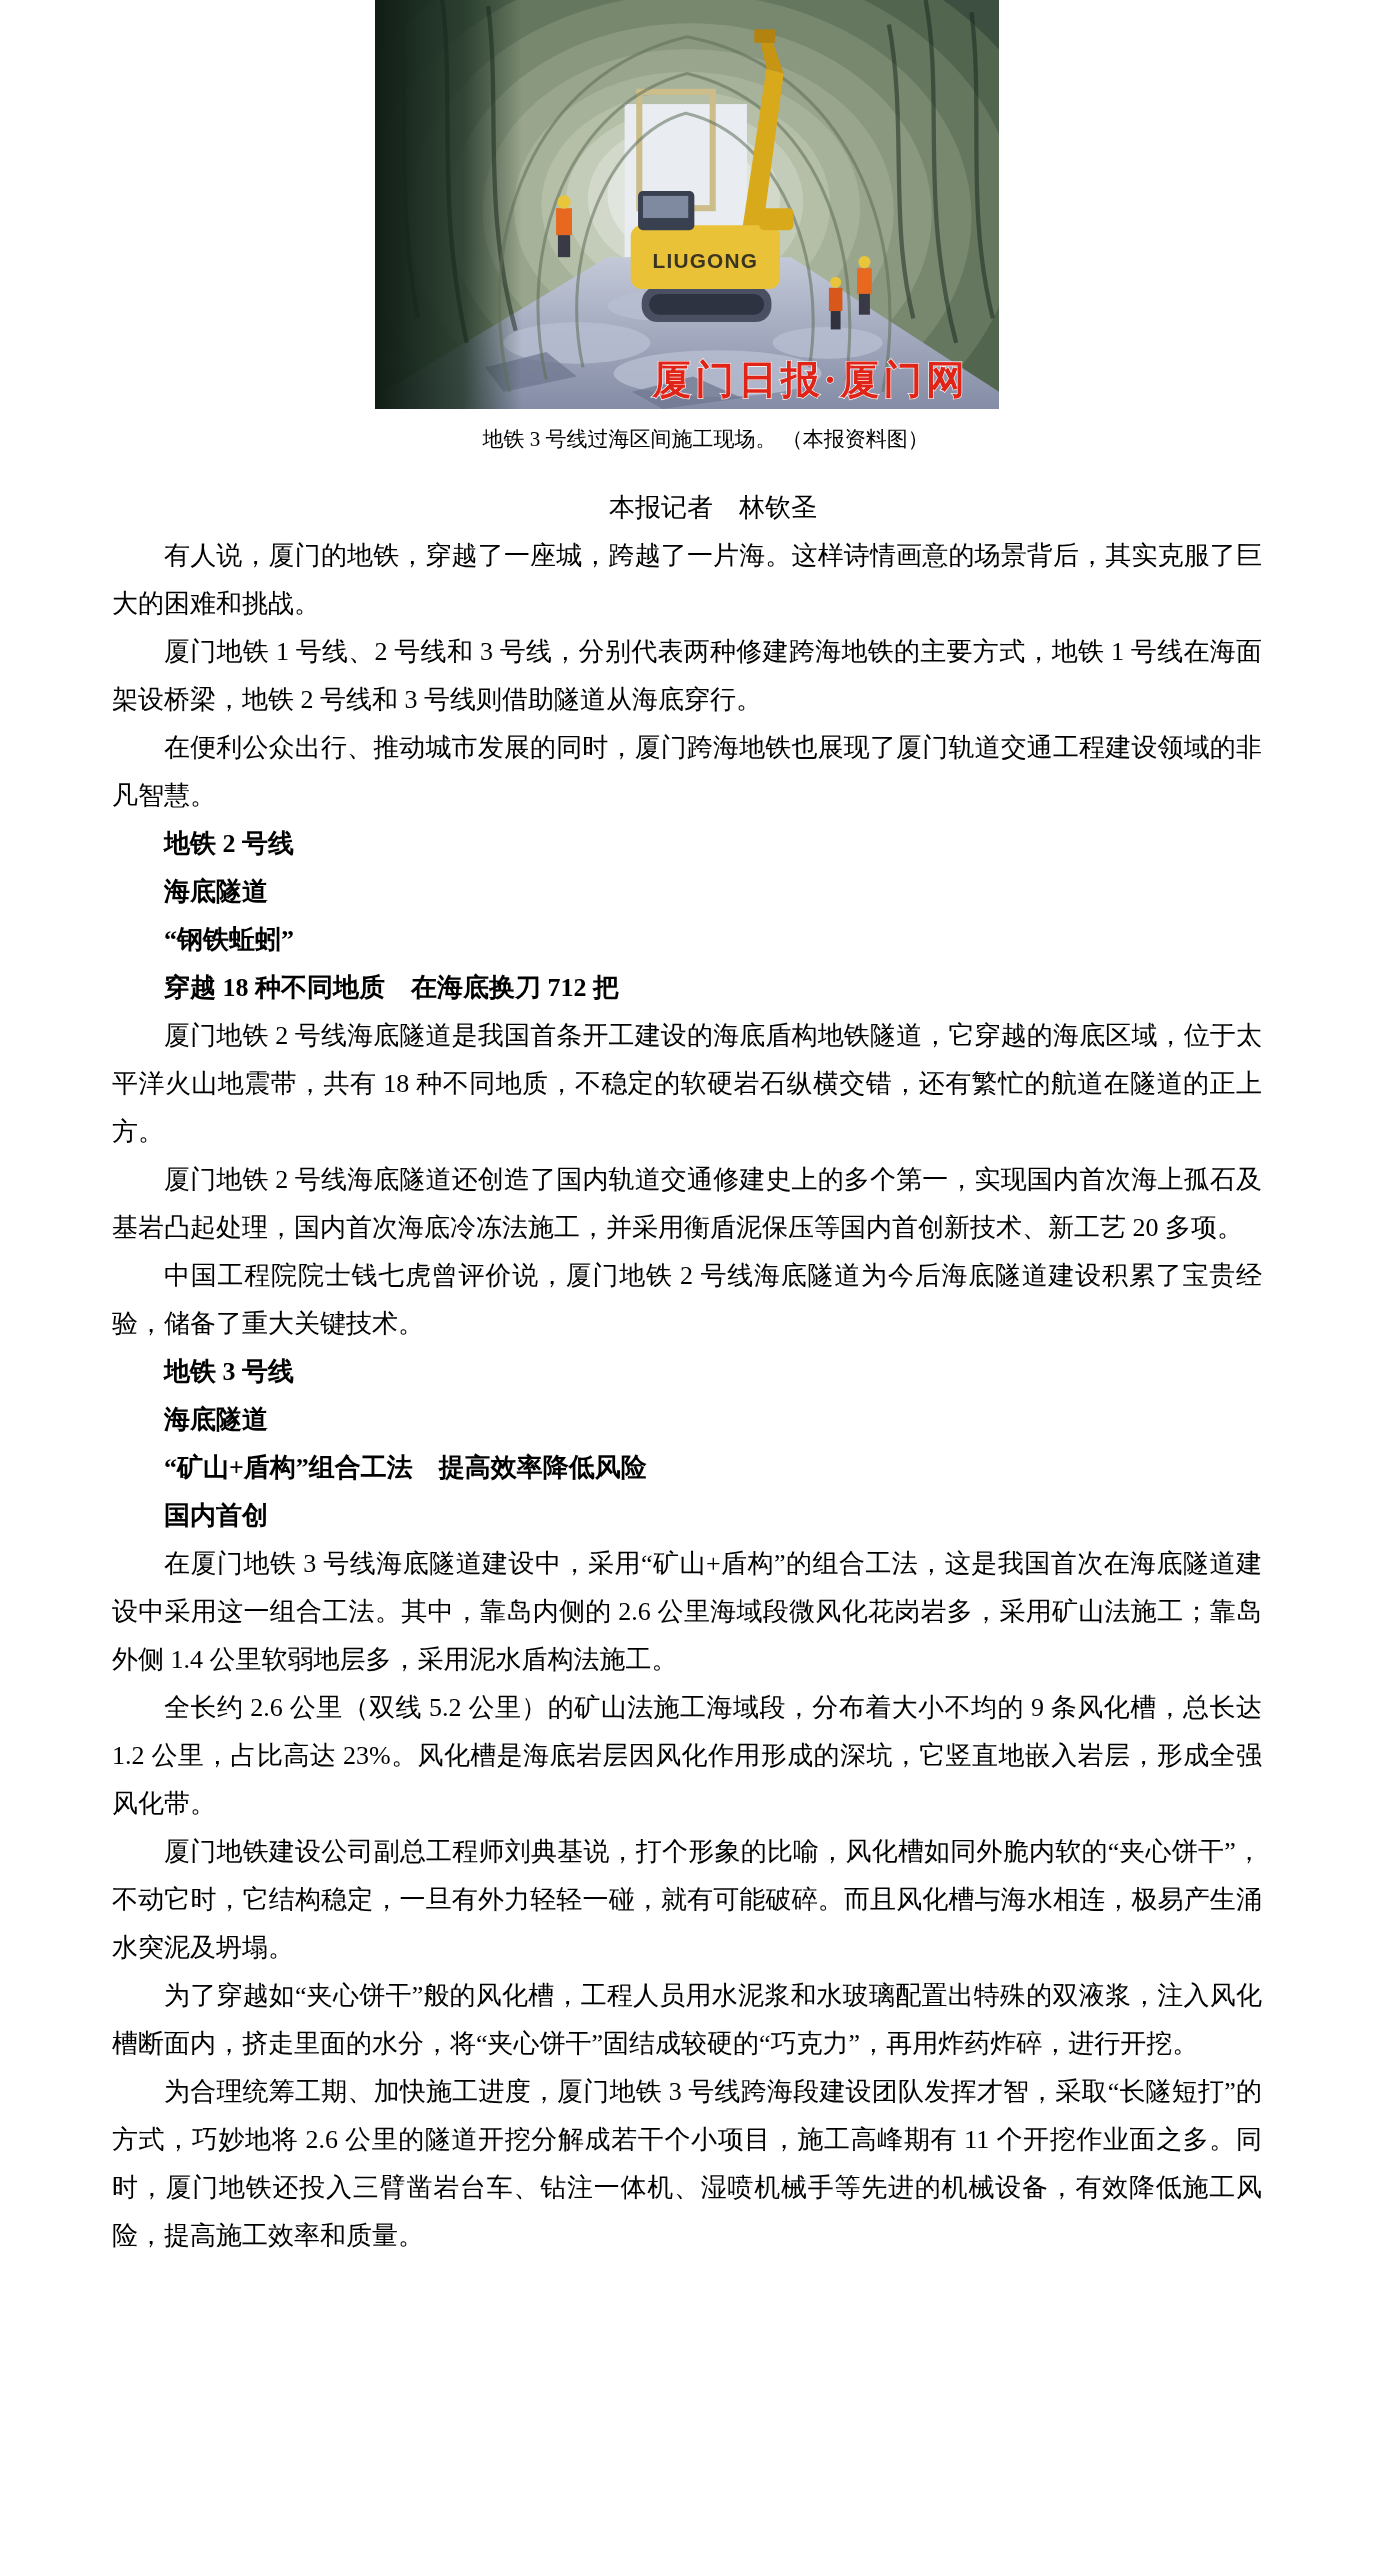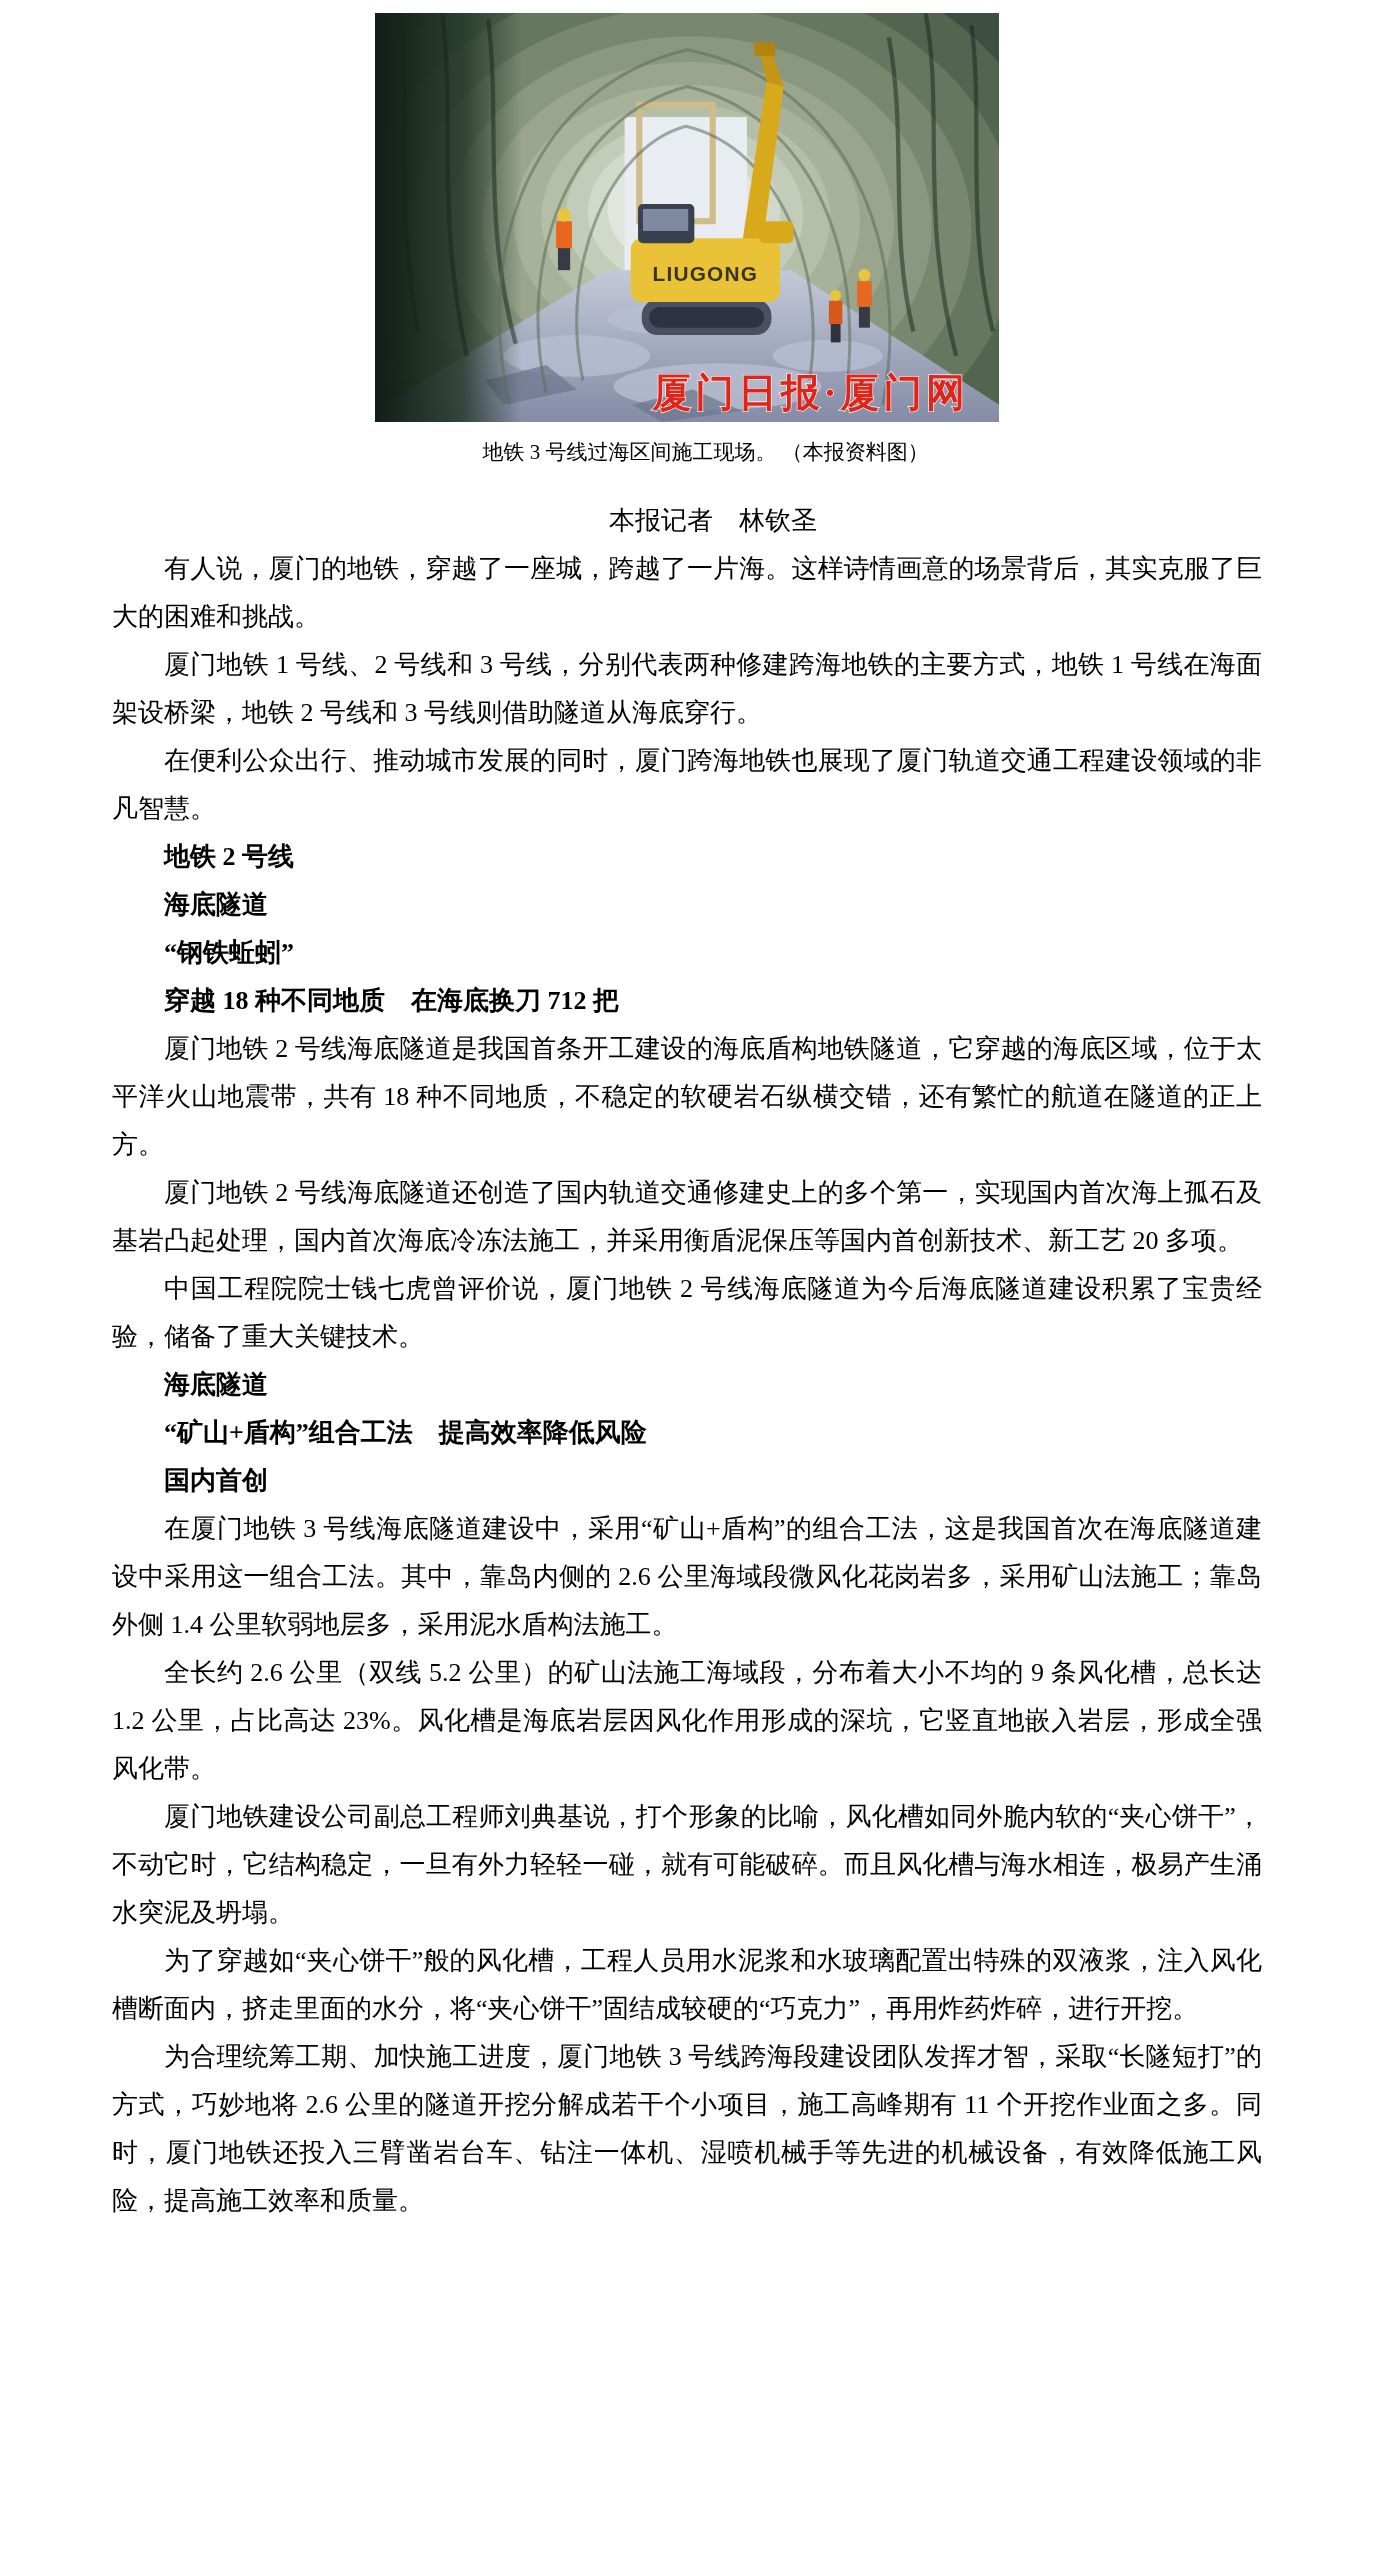--- a/index.html
+++ b/index.html
@@ -15,21 +15,21 @@
     color: #000000;
     overflow: hidden;
   }
   .page {
     width: 1374px;
     height: 2576px;
   }
   .photo-wrap {
     width: 624px;
     height: 392px;
-    margin: 13px auto 0 auto;
+    margin: 0 auto 0 auto;
     text-align: center;
   }
   .photo-wrap svg {
     display: block;
     width: 624px;
     height: 409px;
   }
   .caption {
     margin-top: 35px;
     text-align: center;
@@ -169,20 +169,21 @@
       <p class="para body">有人说，厦门的地铁，穿越了一座城，跨越了一片海。这样诗情画意的场景背后，其实克服了巨大的困难和挑战。</p>
       <p class="para body">厦门地铁 1 号线、2 号线和 3 号线，分别代表两种修建跨海地铁的主要方式，地铁 1 号线在海面架设桥梁，地铁 2 号线和 3 号线则借助隧道从海底穿行。</p>
       <p class="para body">在便利公众出行、推动城市发展的同时，厦门跨海地铁也展现了厦门轨道交通工程建设领域的非凡智慧。</p>
       <p class="para heading">地铁 2 号线</p>
       <p class="para heading">海底隧道</p>
       <p class="para heading">“钢铁蚯蚓”</p>
       <p class="para heading">穿越 18 种不同地质　在海底换刀 712 把</p>
       <p class="para body">厦门地铁 2 号线海底隧道是我国首条开工建设的海底盾构地铁隧道，它穿越的海底区域，位于太平洋火山地震带，共有 18 种不同地质，不稳定的软硬岩石纵横交错，还有繁忙的航道在隧道的正上方。</p>
       <p class="para body">厦门地铁 2 号线海底隧道还创造了国内轨道交通修建史上的多个第一，实现国内首次海上孤石及基岩凸起处理，国内首次海底冷冻法施工，并采用衡盾泥保压等国内首创新技术、新工艺 20 多项。</p>
       <p class="para body">中国工程院院士钱七虎曾评价说，厦门地铁 2 号线海底隧道为今后海底隧道建设积累了宝贵经验，储备了重大关键技术。</p>
+      <p class="para heading">地铁 3 号线</p>
       <p class="para heading">海底隧道</p>
       <p class="para heading">“矿山+盾构”组合工法　提高效率降低风险</p>
       <p class="para heading">国内首创</p>
       <p class="para body">在厦门地铁 3 号线海底隧道建设中，采用“矿山+盾构”的组合工法，这是我国首次在海底隧道建设中采用这一组合工法。其中，靠岛内侧的 2.6 公里海域段微风化花岗岩多，采用矿山法施工；靠岛外侧 1.4 公里软弱地层多，采用泥水盾构法施工。</p>
       <p class="para body">全长约 2.6 公里（双线 5.2 公里）的矿山法施工海域段，分布着大小不均的 9 条风化槽，总长达 1.2 公里，占比高达 23%。风化槽是海底岩层因风化作用形成的深坑，它竖直地嵌入岩层，形成全强风化带。</p>
       <p class="para body">厦门地铁建设公司副总工程师刘典基说，打个形象的比喻，风化槽如同外脆内软的“夹心饼干”，不动它时，它结构稳定，一旦有外力轻轻一碰，就有可能破碎。而且风化槽与海水相连，极易产生涌水突泥及坍塌。</p>
       <p class="para body">为了穿越如“夹心饼干”般的风化槽，工程人员用水泥浆和水玻璃配置出特殊的双液浆，注入风化槽断面内，挤走里面的水分，将“夹心饼干”固结成较硬的“巧克力”，再用炸药炸碎，进行开挖。</p>
       <p class="para body">为合理统筹工期、加快施工进度，厦门地铁 3 号线跨海段建设团队发挥才智，采取“长隧短打”的方式，巧妙地将 2.6 公里的隧道开挖分解成若干个小项目，施工高峰期有 11 个开挖作业面之多。同时，厦门地铁还投入三臂凿岩台车、钻注一体机、湿喷机械手等先进的机械设备，有效降低施工风险，提高施工效率和质量。</p>
     </div>
 

